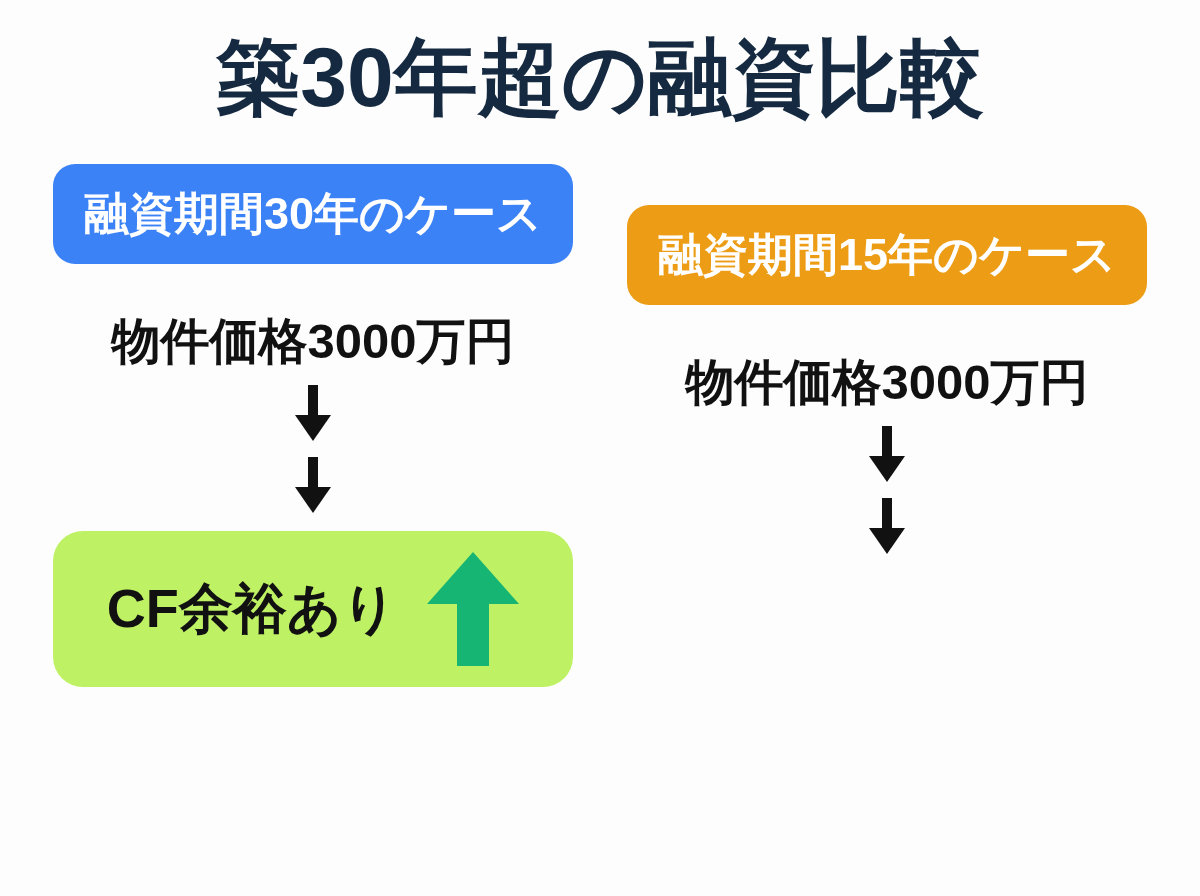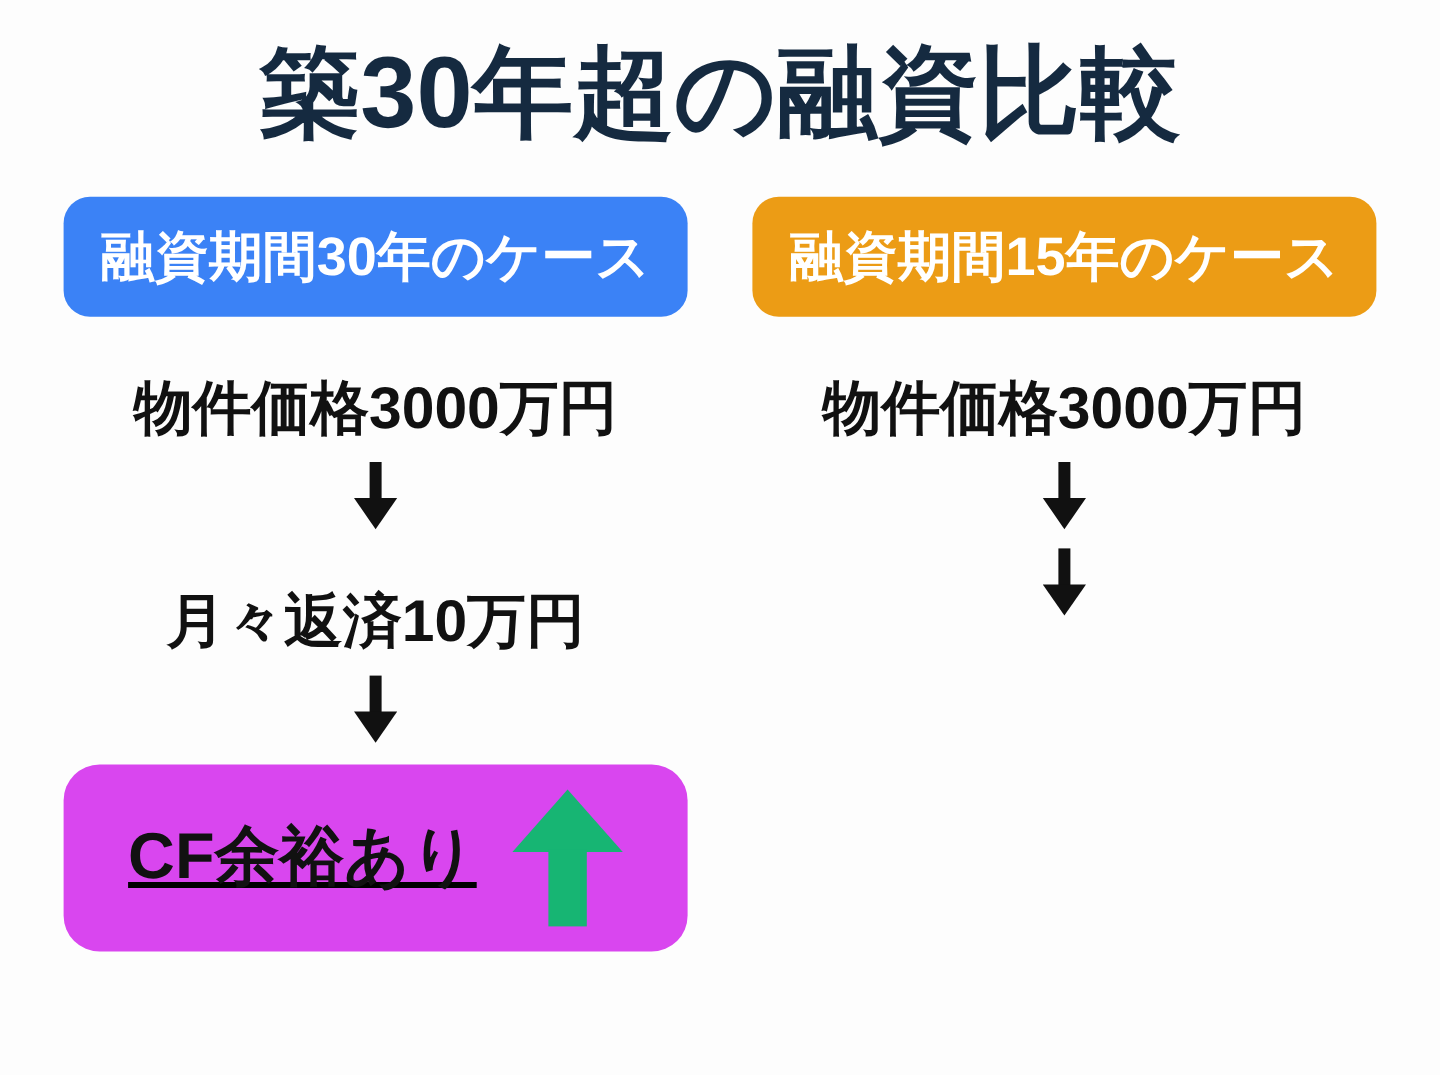--- a/index.html
+++ b/index.html
@@ -43,21 +43,21 @@
     border-radius: 22px;
     display: flex;
     align-items: center;
     justify-content: center;
     color: #ffffff;
     font-size: 45px;
     font-weight: 800;
     box-sizing: border-box;
   }
   .pill-teal   { background: #3b82f6; }
-  .pill-orange { background: #ec9c15; }
+  .pill-orange { background: #ec9c15; margin-top: 41px; }
   .step {
     margin-top: 49px;
     font-size: 49px;
     font-weight: 800;
     color: #111111;
     line-height: 1.15;
     text-align: center;
     white-space: nowrap;
   }
   .flow-arrow {
@@ -88,21 +88,21 @@
     margin-top: 18px;
     width: 100%;
     height: 156px;
     border-radius: 30px;
     display: flex;
     align-items: center;
     justify-content: center;
     gap: 30px;
     box-sizing: border-box;
   }
-  .result-tan  { background: #d946ef; text-decoration: underline; }
+  .result-tan  { background: #bef264; }
   .result-pink { background: #fbdcd9; }
   .result-label {
     font-size: 54px;
     font-weight: 800;
     color: #111111;
     white-space: nowrap;
   }
   .big-arrow {
     position: relative;
     width: 92px;
@@ -153,21 +153,20 @@
 
   <div class="columns">
 
     <div class="column">
       <div class="pill pill-teal">融資期間30年のケース</div>
       <div class="step">物件価格3000万円</div>
       <div class="flow-arrow">
         <span class="stem"></span>
         <span class="head"></span>
       </div>
-      <div class="step">月々返済10万円</div>
       <div class="flow-arrow">
         <span class="stem"></span>
         <span class="head"></span>
       </div>
       <div class="result result-tan">
         <span class="result-label">CF余裕あり</span>
         <span class="big-arrow up">
           <span class="head"></span>
           <span class="stem"></span>
         </span>

